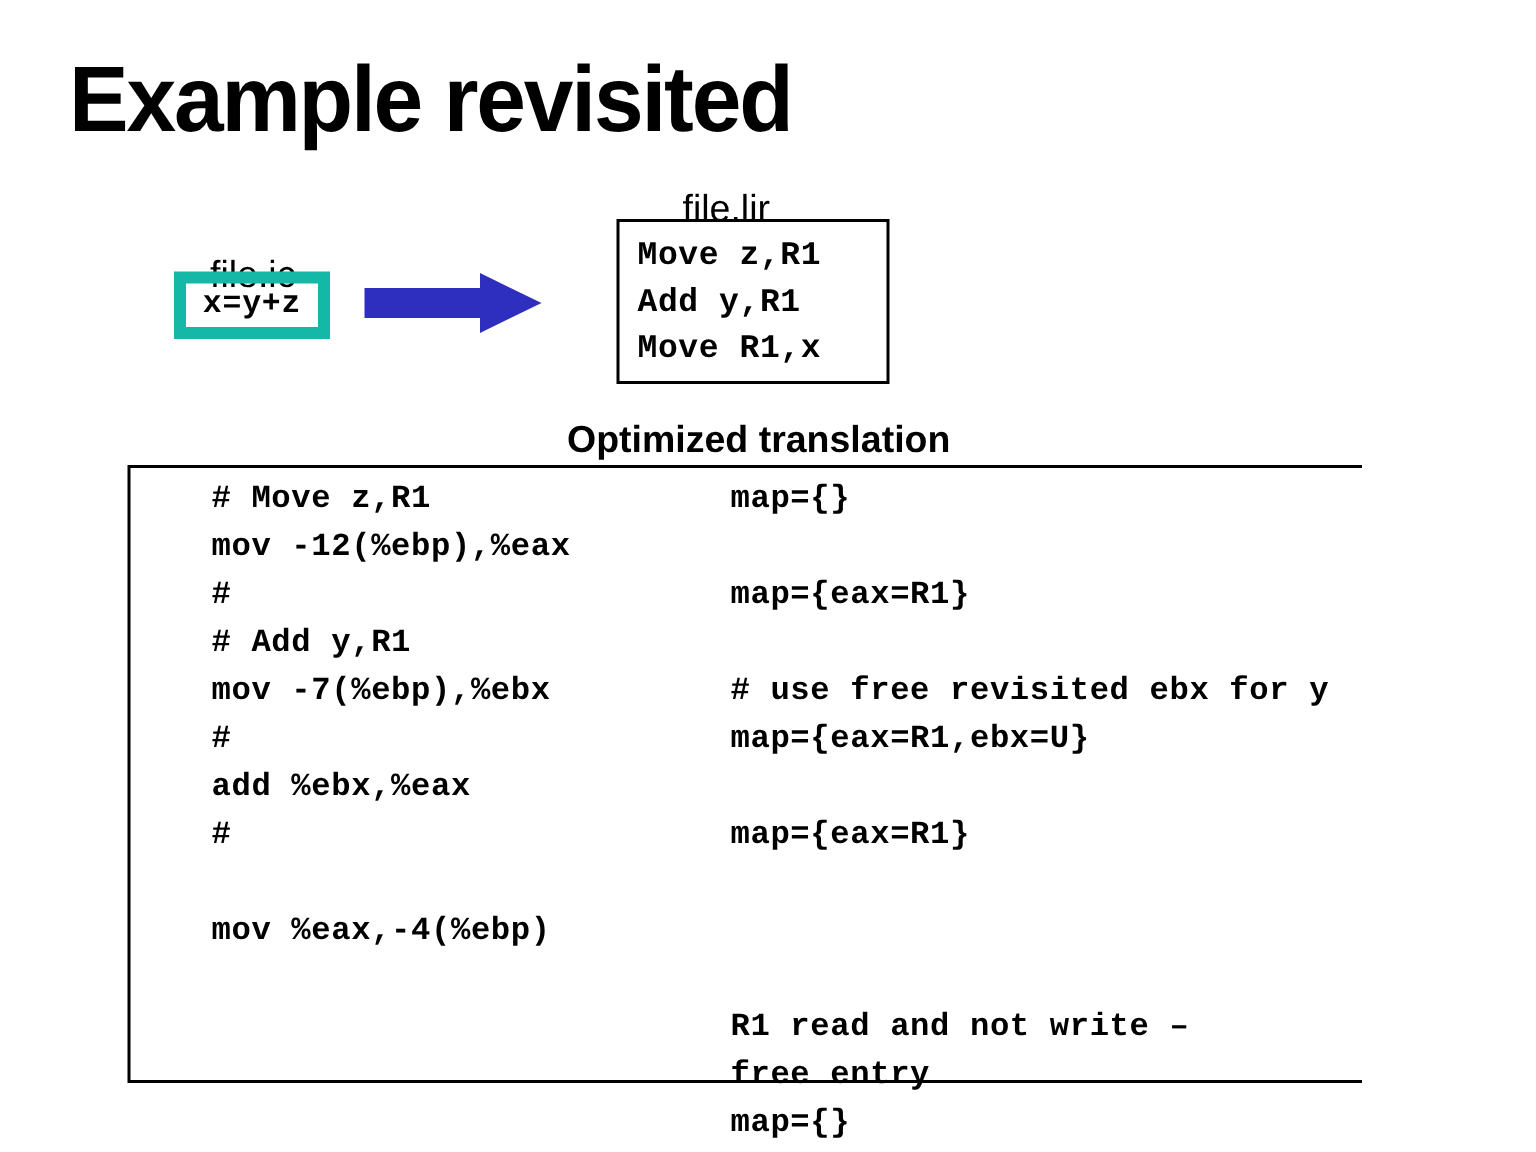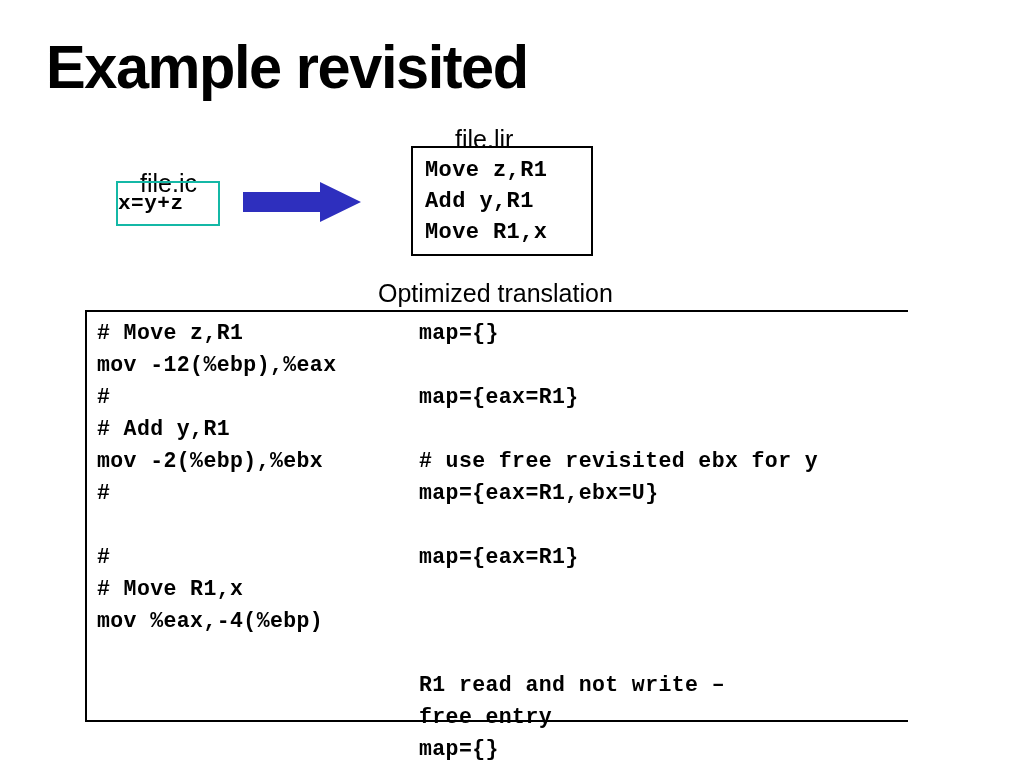--- a/index.html
+++ b/index.html
@@ -49,24 +49,25 @@
   #label-file-ic { left: 140px; top: 141px; margin-top: 28px; }
   #label-file-lir { left: 455px; top: 125px; }
 
   
   #file-ic-box {
     position: absolute;
     left: 116px;
     top: 181px;
     width: 104px;
     height: 45px;
-    border: 2px solid #14b8a6;
+    border: 8px solid #14b8a6;
     box-sizing: border-box;
     display: flex;
     align-items: center;
+    justify-content: center;
   }
   #file-ic-code {
     font-family: "Liberation Mono", monospace;
     font-weight: bold;
     font-size: 21px;
     letter-spacing: 0.5px;
     color: #000000;
     white-space: nowrap;
   }
 
@@ -99,21 +100,21 @@
     color: #000000;
     white-space: pre;
   }
 
   
   #optimized-caption {
     position: absolute;
     left: 378px;
     top: 279px;
     font-family: "Liberation Sans", sans-serif;
-    font-weight: normal;
+    font-weight: bold;
     font-size: 25px;
     line-height: 28px;
     color: #000000;
     white-space: nowrap;
   }
 
   
   #code-box {
     position: absolute;
     left: 85px;
@@ -139,23 +140,24 @@
   .code-col-right {
     position: absolute;
     top: 0;
     font-family: "Liberation Mono", monospace;
     font-weight: bold;
     font-size: 21.5px;
     line-height: 32px;
     letter-spacing: 0.4px;
     color: #000000;
     white-space: pre;
+    margin-left: 44px;
   }
   .code-col-left  { left: 10px; }
-  .code-col-right { left: 332px; }
+  .code-col-right { left: 356px; }
 
   
   #slide-number {
     position: absolute;
     left: 966px;
     top: 728px;
     font-family: "Liberation Sans", sans-serif;
     font-size: 26px;
     line-height: 24px;
     color: #000000;
@@ -200,35 +202,35 @@
         </div>
         <div class="code-row" style="top: 69px;">
           <div class="code-col-left">#</div>
           <div class="code-col-right">map={eax=R1}</div>
         </div>
         <div class="code-row" style="top: 101px;">
           <div class="code-col-left"># Add y,R1</div>
           <div class="code-col-right"></div>
         </div>
         <div class="code-row" style="top: 133px;">
-          <div class="code-col-left">mov -2(%ebp),%ebx</div>
+          <div class="code-col-left">mov -7(%ebp),%ebx</div>
           <div class="code-col-right"># use free revisited ebx for y</div>
         </div>
         <div class="code-row" style="top: 165px;">
           <div class="code-col-left">#</div>
           <div class="code-col-right">map={eax=R1,ebx=U}</div>
         </div>
+        <div class="code-row" style="top: 197px;">
+          <div class="code-col-left">add %ebx,%eax</div>
+          <div class="code-col-right"></div>
+        </div>
         <div class="code-row" style="top: 229px;">
           <div class="code-col-left">#</div>
           <div class="code-col-right">map={eax=R1}</div>
         </div>
-        <div class="code-row" style="top: 261px;">
-          <div class="code-col-left"># Move R1,x</div>
-          <div class="code-col-right"></div>
-        </div>
         <div class="code-row" style="top: 293px;">
           <div class="code-col-left">mov %eax,-4(%ebp)</div>
           <div class="code-col-right"></div>
         </div>
         <div class="code-row" style="top: 325px;">
           <div class="code-col-left"></div>
           <div class="code-col-right"></div>
         </div>
         <div class="code-row" style="top: 357px;">
           <div class="code-col-left"></div>

